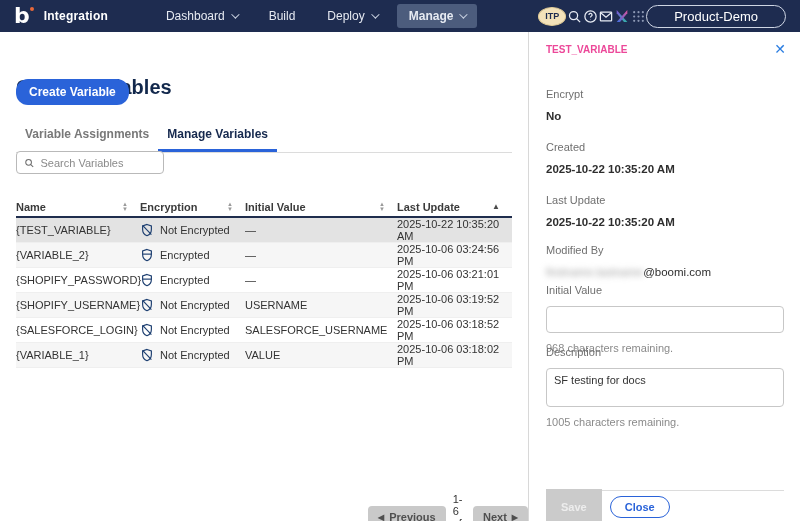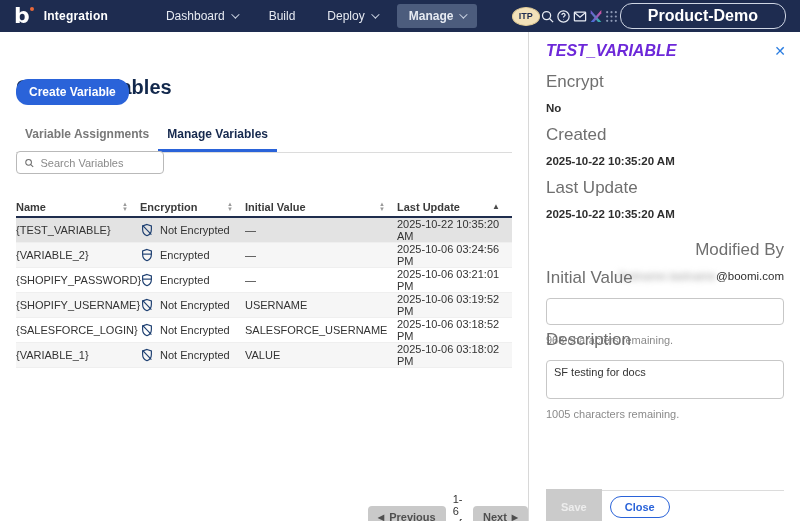--- a/index.html
+++ b/index.html
@@ -20,21 +20,21 @@
               display:flex; align-items:center; gap:6px; cursor:pointer; white-space:nowrap; }
   .nav-item.active { background:#4c5c7d; font-weight:700; }
   .chev { width:6px; height:6px; border-right:1.5px solid #cdd5e4; border-bottom:1.5px solid #cdd5e4;
           transform:rotate(45deg) translateY(-2px); display:inline-block; }
   .nav-right { margin-left:auto; display:flex; align-items:center; margin-right:14px; }
   .itp-badge { background:#f3e2ba; border:1px solid #e2cc96; color:#1e2c50; font-size:9px;
                font-weight:700; width:28px; height:19px; border-radius:50%;
                display:flex; align-items:center; justify-content:center; }
   .nav-icon { width:16px; height:16px; display:flex; align-items:center; justify-content:center; }
   .account-pill { border:1px solid #cfd6e4; border-radius:12px; padding:3px 27px;
-                  font-size:16px; color:#fff; white-space:nowrap;font-weight:bold; }
+                  font-size:13px; color:#fff; white-space:nowrap; }
 
   
   .main { position:absolute; left:0; top:32px; width:528px; height:489px; background:#fff; }
   .page-title { position:absolute; left:16px; top:12px; font-size:20px; font-weight:700;
                 color:#12284c;margin-top:32px; }
   .create-btn { position:absolute; left:16px; top:47px; background:#2a63d9; color:#fff;
                 font-size:12px; font-weight:700; border:none; border-radius:12px;
                 padding:6px 13px; cursor:pointer; }
   .tabs { position:absolute; left:16px; top:88px; width:496px; display:flex;
           border-bottom:1px solid #dcdcdc; }
@@ -69,24 +69,24 @@
   .pg-btn { background:#c9c9c9; border:none; border-radius:4px; color:#4f4f4f; font-size:11px;
             font-weight:700; padding:5px 10px; display:flex; align-items:center; gap:5px; cursor:pointer; }
   .pg-arrow { font-size:8px; }
   .pg-range { font-size:11px; color:#333; }
 
   
   .panel { position:absolute; left:528px; top:32px; width:272px; height:489px;
            border-left:1px solid #d8d8d8; background:#fff; }
   .panel-header { position:absolute; left:17px; right:14px; top:10px; display:flex;
                   justify-content:space-between; align-items:center; }
-  .panel-title { font-size:16px; font-weight:700; color:#6d28d9;font-style:italic; }
+  .panel-title { font-size:10px; font-weight:700; color:#ec4899; }
   .panel-close { color:#2a7de1; font-size:14px; line-height:1; cursor:pointer; font-weight:400; }
   .field { position:absolute; left:17px; right:16px; }
-  .f-label { font-size:17px; color:#6f6f6f; margin-bottom:10px; }
+  .f-label { font-size:11px; color:#6f6f6f; margin-bottom:10px;margin-top:16px; }
   .f-value { font-size:11.5px; color:#2e2e2e; font-weight:700; }
   .email-line { font-size:11.5px; color:#2e2e2e; }
   .redacted { filter:blur(3px); user-select:none; color:#9b9b9b; }
   .txt-area { width:100%; border:1px solid #c7c7c7; border-radius:4px; resize:none;
               font-family:"Liberation Sans", sans-serif; font-size:11px; color:#333;
               padding:5px 7px; outline:none; background:#fff; }
   .hint { font-size:11px; color:#8a8a8a; margin-top:5px; }
   .panel-footer { position:absolute; left:17px; right:16px; bottom:0; height:31px;
                   border-top:1px solid #dcdcdc; display:flex; align-items:center; gap:8px;
                   padding-top:2px; }
@@ -335,21 +335,21 @@
   <div class="field" style="top:93px;">
     <div class="f-label">Created</div>
     <div class="f-value">2025-10-22 10:35:20 AM</div>
   </div>
 
   <div class="field" style="top:146px;">
     <div class="f-label">Last Update</div>
     <div class="f-value">2025-10-22 10:35:20 AM</div>
   </div>
 
-  <div class="field" style="top:208px;text-align:right;">
+  <div class="field" style="top:196px;">
     <div class="f-label">Modified By</div>
     <div class="email-line"><span class="redacted">firstname.lastname</span><span>@boomi.com</span></div>
   </div>
 
   <div class="field" style="top:236px;">
     <div class="f-label">Initial Value</div>
     <textarea class="txt-area" style="height: 27px;"></textarea>
     <div class="hint">968 characters remaining.</div>
   </div>
 

